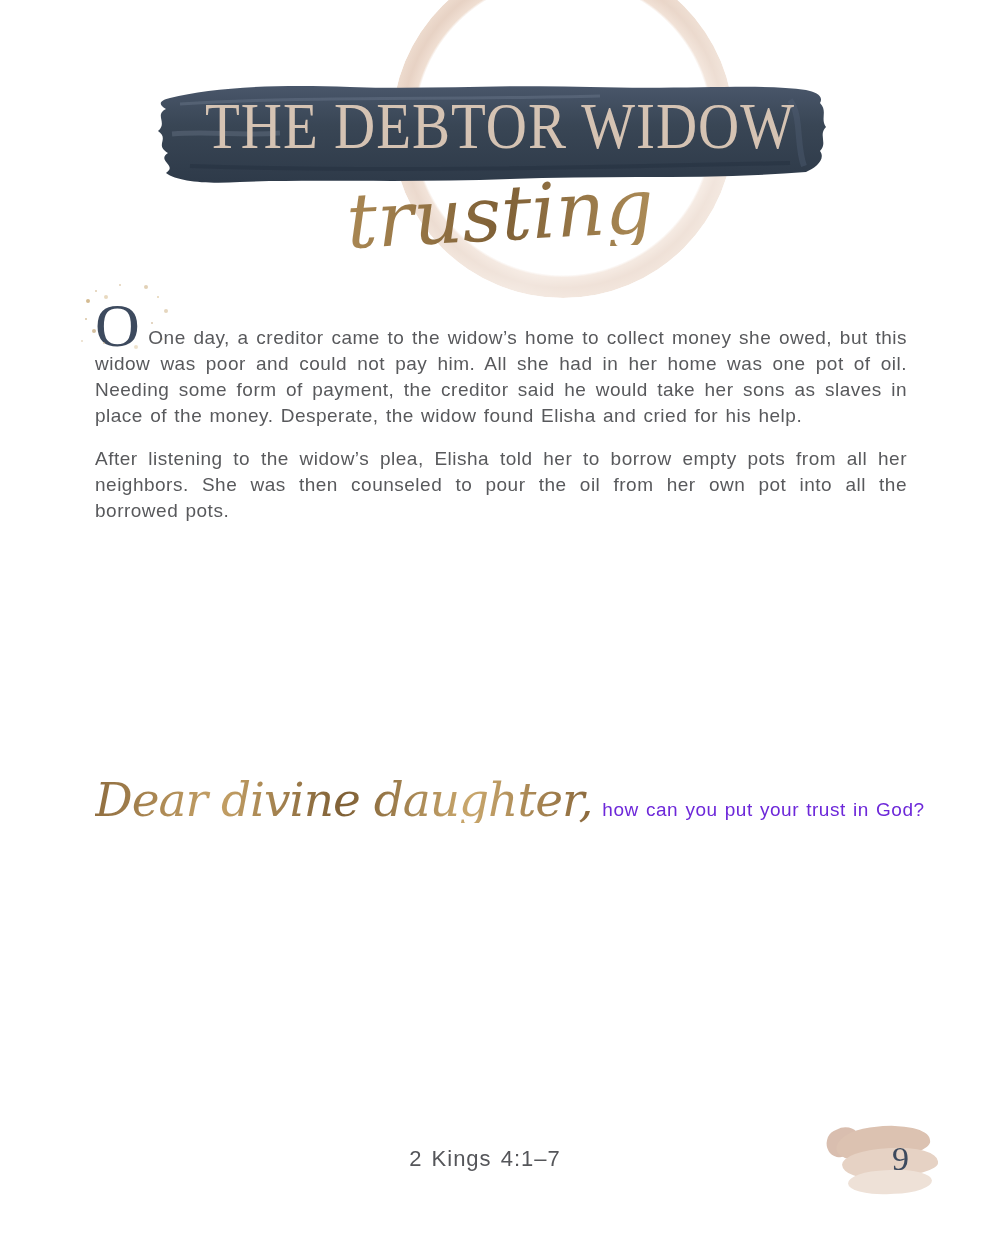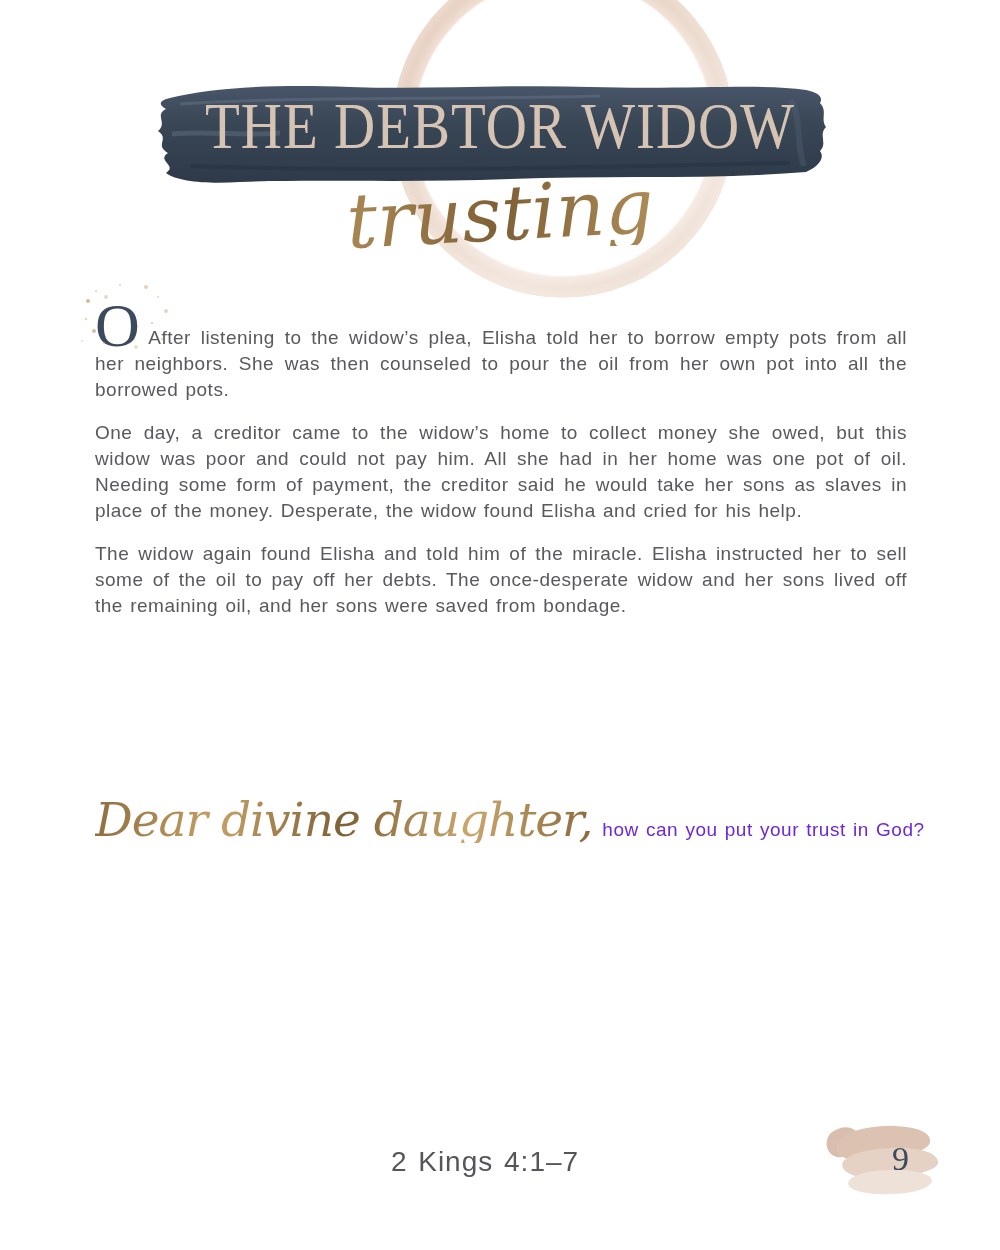--- a/index.html
+++ b/index.html
@@ -82,34 +82,34 @@
       56px -8px 0 1px rgba(197,164,110,.5),
       68px 2px 0 0 rgba(210,180,128,.6),
       76px 16px 0 1px rgba(197,164,110,.45),
       62px 28px 0 0 rgba(183,148,95,.5),
       72px 44px 0 0 rgba(197,164,110,.5),
       46px 52px 0 1px rgba(210,180,128,.4);
   }
 
   
   .prompt{
-    position:absolute;left:95px;top:796px;width:860px;z-index:3;
+    position:absolute;left:95px;top:776px;width:860px;z-index:3;
     display:flex;align-items:baseline;white-space:nowrap;
   }
   .prompt-script{font-size:47px;line-height:1;letter-spacing:-1px;}
   .prompt-question{
     margin-left:10px;
     color:#6d28d9;font-size:19px;
     letter-spacing:.5px;word-spacing:1.5px;
   }
 
   
   .scripture-ref{
     position:absolute;left:0;top:1146px;width:970px;text-align:center;z-index:3;
-    color:#55565a;font-size:28px;letter-spacing:1px;word-spacing:2px;
+    color:#55565a;font-size:22px;letter-spacing:1px;word-spacing:2px;
   }
   .page-blob{position:absolute;left:826px;top:1126px;width:110px;height:76px;z-index:3;}
   .blob-stroke{position:absolute;border-radius:45% 55% 50% 50% / 60% 55% 45% 50%;}
   .blob-s1{left:0;top:2px;width:34px;height:28px;background:#cfae9b;opacity:.8;transform:rotate(-28deg);}
   .blob-s2{left:10px;top:0;width:94px;height:34px;background:#dcc2b1;transform:rotate(-7deg);border-radius:40% 60% 55% 45% / 55% 60% 40% 50%;}
   .blob-s3{left:16px;top:22px;width:96px;height:30px;background:#e6d2c4;transform:rotate(-3deg);border-radius:50% 50% 60% 40% / 50% 55% 45% 55%;}
   .blob-s4{left:22px;top:44px;width:84px;height:24px;background:#eee1d7;transform:rotate(-2deg);border-radius:50%/55%;}
   .page-number{
     position:absolute;left:66px;top:14px;
     font-family:"Liberation Serif","DejaVu Serif",serif;
@@ -147,23 +147,22 @@
 
   <div class="banner-title">THE DEBTOR WIDOW</div>
 
   <div class="subtitle script-gold">trusting</div>
 
   <div class="story">
     <p>
       <span class="sparkles"></span>
       <span class="dropcap">O</span>
     </p>
+    <p>One day, a creditor came to the widow’s home to collect money she owed, but this widow was poor and could not pay him. All she had in her home was one pot of oil. Needing some form of payment, the creditor said he would take her sons as slaves in place of the money. Desperate, the widow found Elisha and cried for his help.</p>
     <p>After listening to the widow’s plea, Elisha told her to borrow empty pots from all her neighbors. She was then counseled to pour the oil from her own pot into all the borrowed pots.</p>
-    <p>One day, a creditor came to the widow’s home to collect money she owed, but this widow was poor and could not pay him. All she had in her home was one pot of oil. Needing some form of payment, the creditor said he would take her sons as slaves in place of the money. Desperate, the widow found Elisha and cried for his help.</p>
-    <p>The widow again found Elisha and told him of the miracle. Elisha instructed her to sell some of the oil to pay off her debts. The once-desperate widow and her sons lived off the remaining oil, and her sons were saved from bondage.</p>
   </div>
 
   <div class="prompt">
     <span class="prompt-script script-gold">Dear divine daughter,</span>
     <span class="prompt-question">how can you put your trust in God?</span>
   </div>
 
   <div class="scripture-ref">2 Kings 4:1–7</div>
 
   <div class="page-blob">

